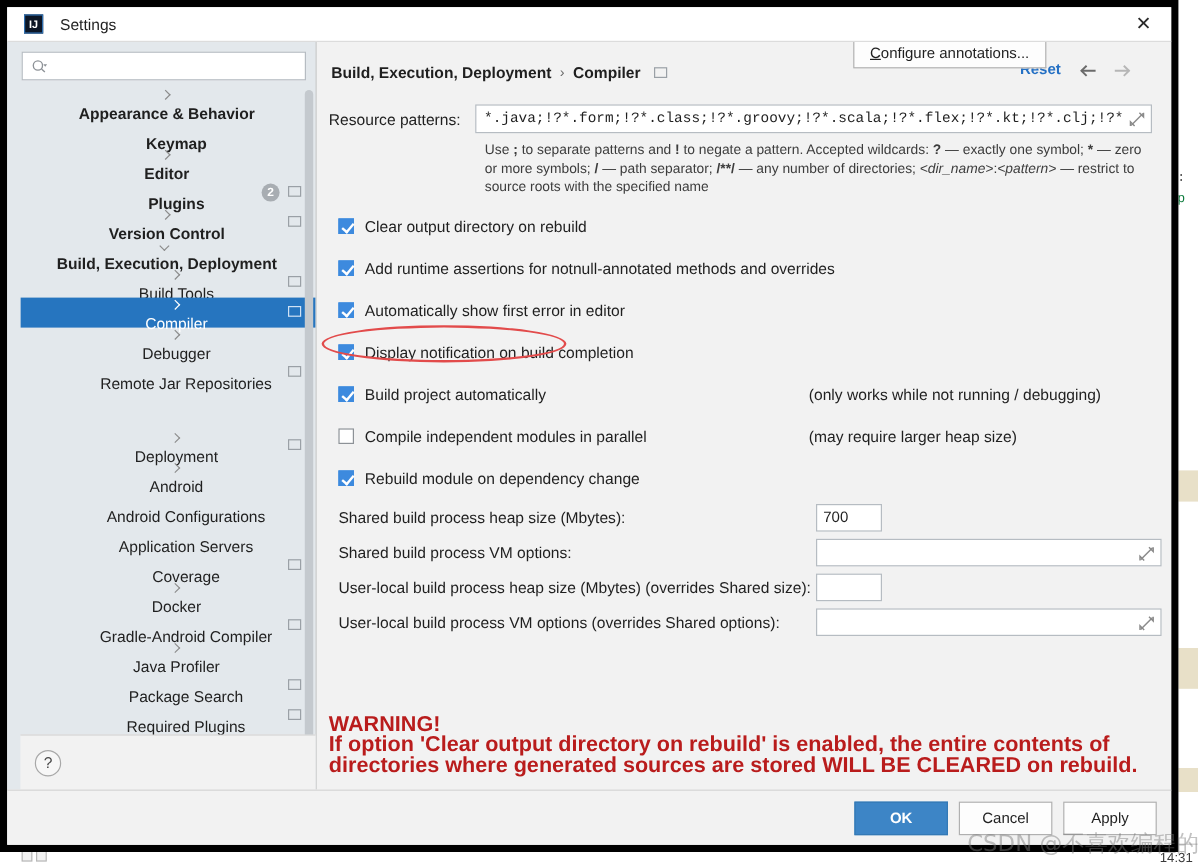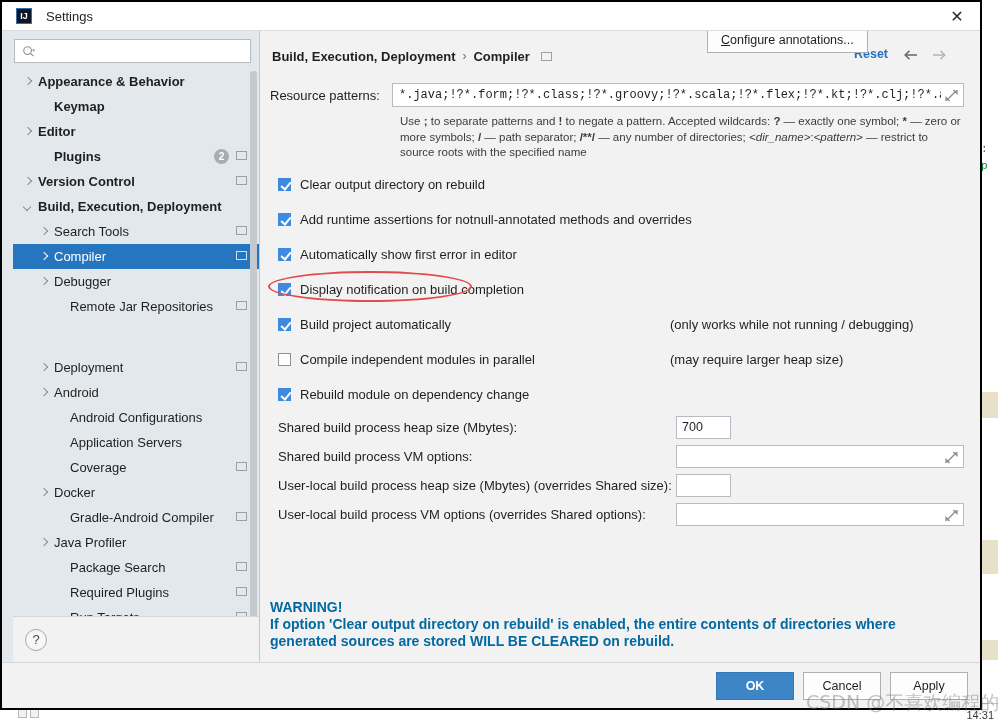--- a/index.html
+++ b/index.html
@@ -43,21 +43,21 @@
   }
   #ide-bottom-tabs .mini-tab {
     width: 9px; height: 12px; border: 1px solid #b8b8b8; background: #f2f2f2;
   }
 
   
   #settings-dialog {
     position: absolute; left: 0; top: 0;
     width: 982px; height: 710px;
     background: #f2f2f2;
-    border: 2px solid #000000;
+    border: 6px solid #000000;
     display: flex; flex-direction: column;
   }
   
   #left-dark-gutter {
     position: absolute; left: 0; top: 28px; width: 11px; height: 660px;
     background: #0b1929;
   }
 
   
   #title-bar {
@@ -127,20 +127,21 @@
   }
 
   #tree {
     flex: 1; overflow: hidden; position: relative;
   }
   .tree-row {
     height: 25px; display: flex; align-items: center;
     font-size: 13px; color: #1f1f1f;
     position: relative; cursor: default;
     padding-right: 10px;
+    flex-direction: column;
   }
   .tree-row.selected { background: #2675bf; color: #ffffff; }
   .tree-row.bold { font-weight: bold; }
   .arrow {
     width: 14px; height: 14px; flex: 0 0 14px;
     position: relative; margin-right: 3px;
   }
   .arrow.right::before {
     content: ""; position: absolute; left: 4px; top: 3px;
     width: 5px; height: 5px;
@@ -317,21 +318,21 @@
     border: 0; outline: 0; background: transparent;
     width: 100%; height: 21px; padding: 0 22px 0 5px;
     font-size: 12.5px; color: #1f1f1f;
     font-family: "Liberation Sans", sans-serif;
   }
 
   
   #warning-block {
     position: absolute; left: 10px; bottom: 12px;
     width: 690px;
-    font-size: 14px; font-weight: bold; color: #0369a1;
+    font-size: 18px; font-weight: bold; color: #b91c1c;
     line-height: 17px;
   }
 
   
   #button-bar {
     height: 46px; min-height: 46px;
     background: #f2f2f2;
     border-top: 1px solid #d5d5d5;
     display: flex; align-items: center; justify-content: flex-end;
     padding-right: 12px; gap: 9px;
@@ -427,21 +428,21 @@
               <span class="arrow right"></span>
               <span class="tree-label">Version Control</span>
               <span class="copy-mark"></span>
             </div>
             <div class="tree-row bold" style="padding-left: 8px;">
               <span class="arrow down"></span>
               <span class="tree-label">Build, Execution, Deployment</span>
             </div>
             <div class="tree-row" style="padding-left: 24px;">
               <span class="arrow right"></span>
-              <span class="tree-label">Search Tools</span>
+              <span class="tree-label">Build Tools</span>
               <span class="copy-mark"></span>
             </div>
             <div class="tree-row selected" style="padding-left: 24px;">
               <span class="arrow right"></span>
               <span class="tree-label">Compiler</span>
               <span class="copy-mark"></span>
             </div>
             <div class="tree-row" style="padding-left: 24px;">
               <span class="arrow right"></span>
               <span class="tree-label">Debugger</span>

